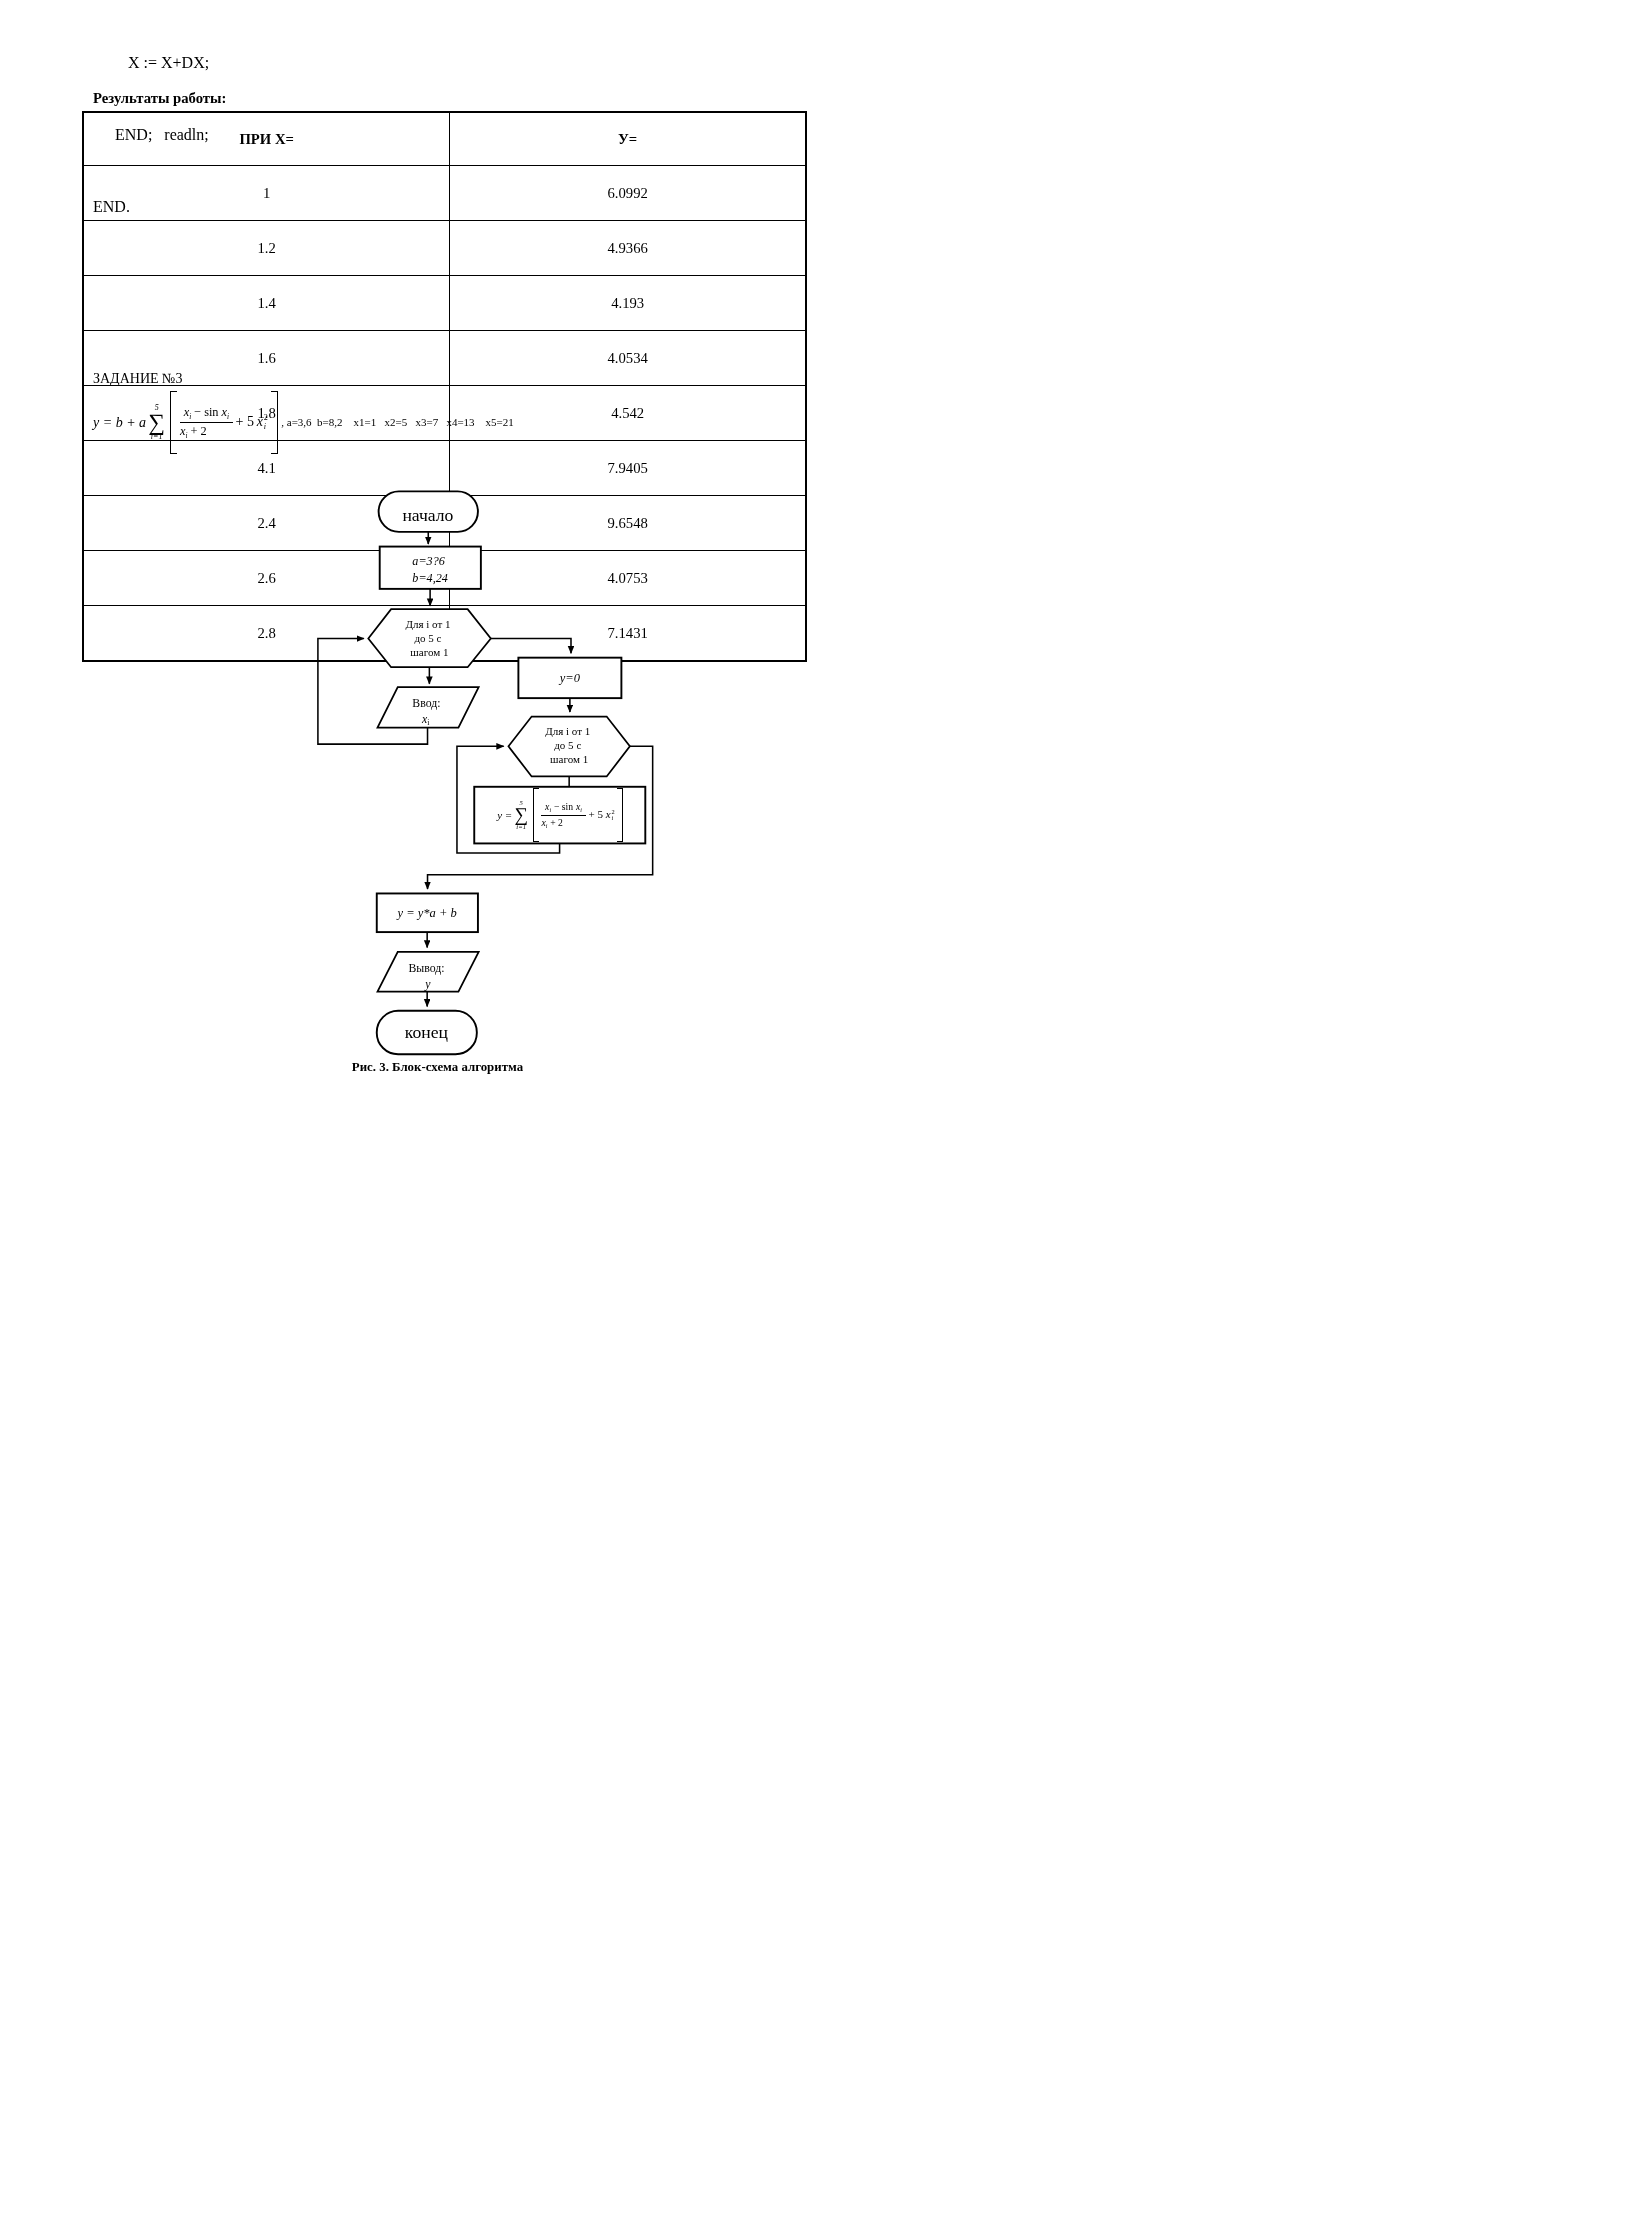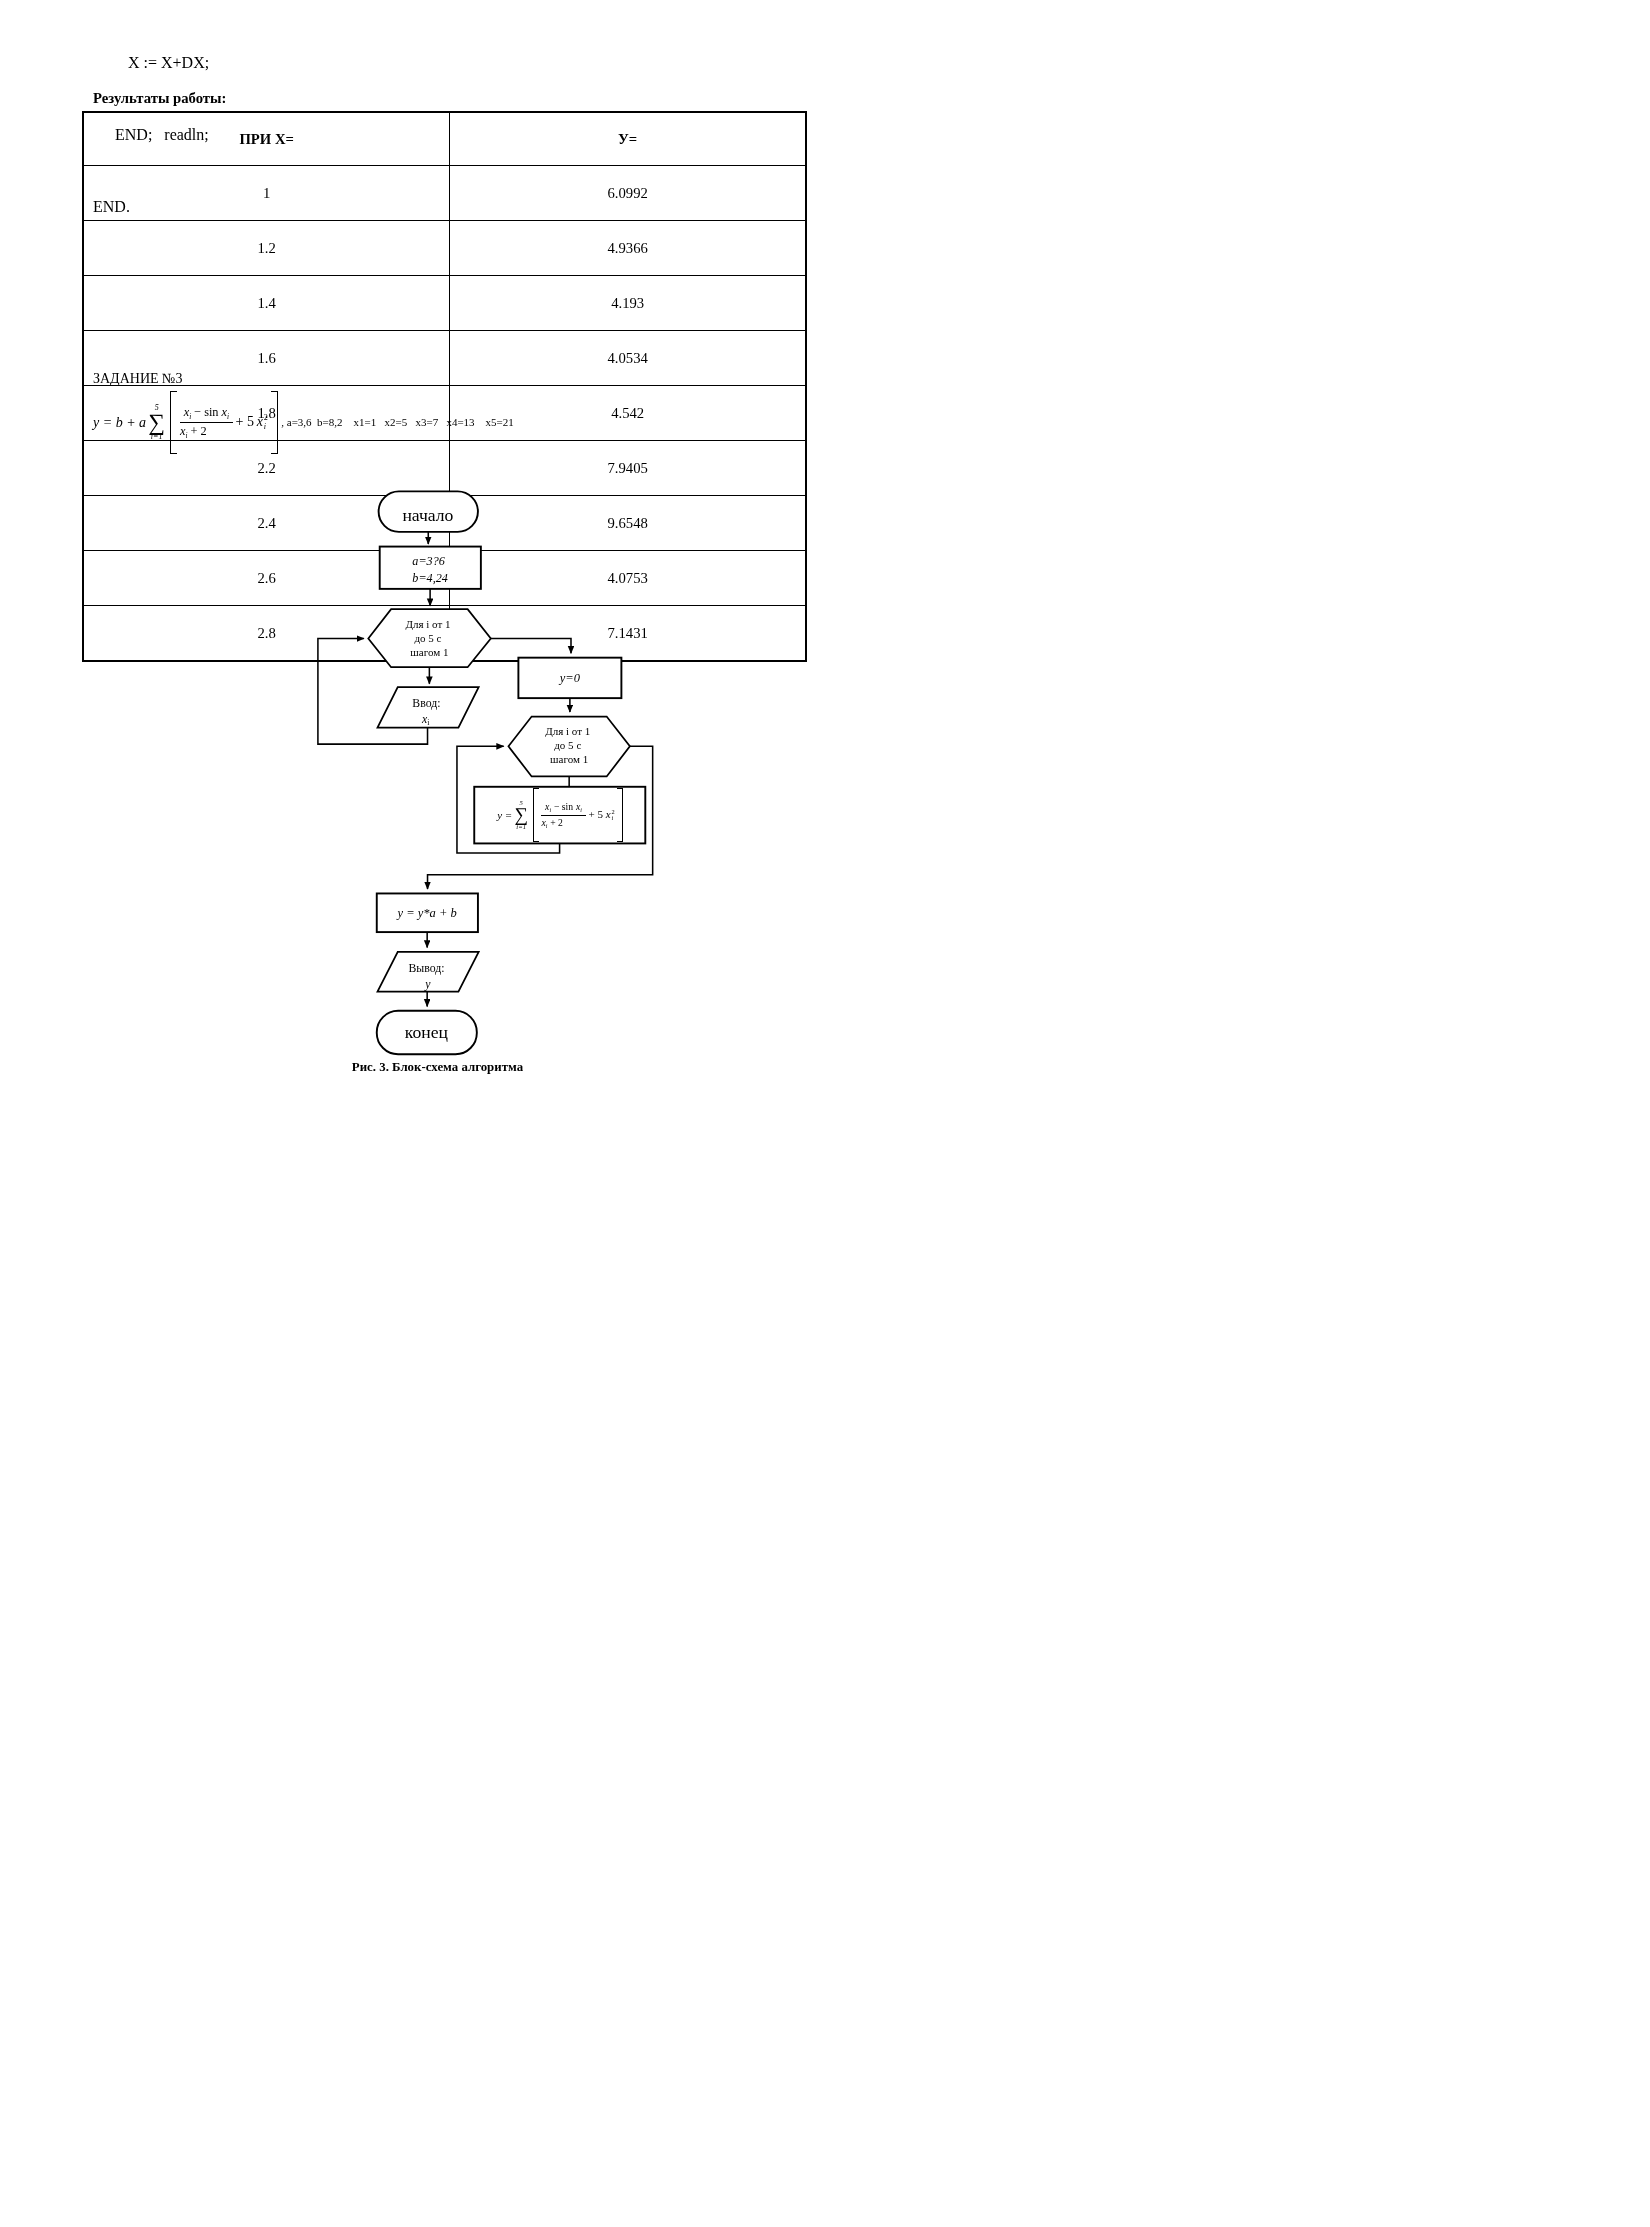--- a/index.html
+++ b/index.html
@@ -105,21 +105,21 @@
       </tr>
     <tr>
         <td>1.6</td>
         <td>4.0534</td>
       </tr>
     <tr>
         <td>1.8</td>
         <td>4.542</td>
       </tr>
     <tr>
-        <td>2.2</td>
+        <td>4.1</td>
         <td>7.9405</td>
       </tr>
     <tr>
         <td>2.4</td>
         <td>9.6548</td>
       </tr>
     <tr>
         <td>2.6</td>
         <td>4.0753</td>
       </tr>

